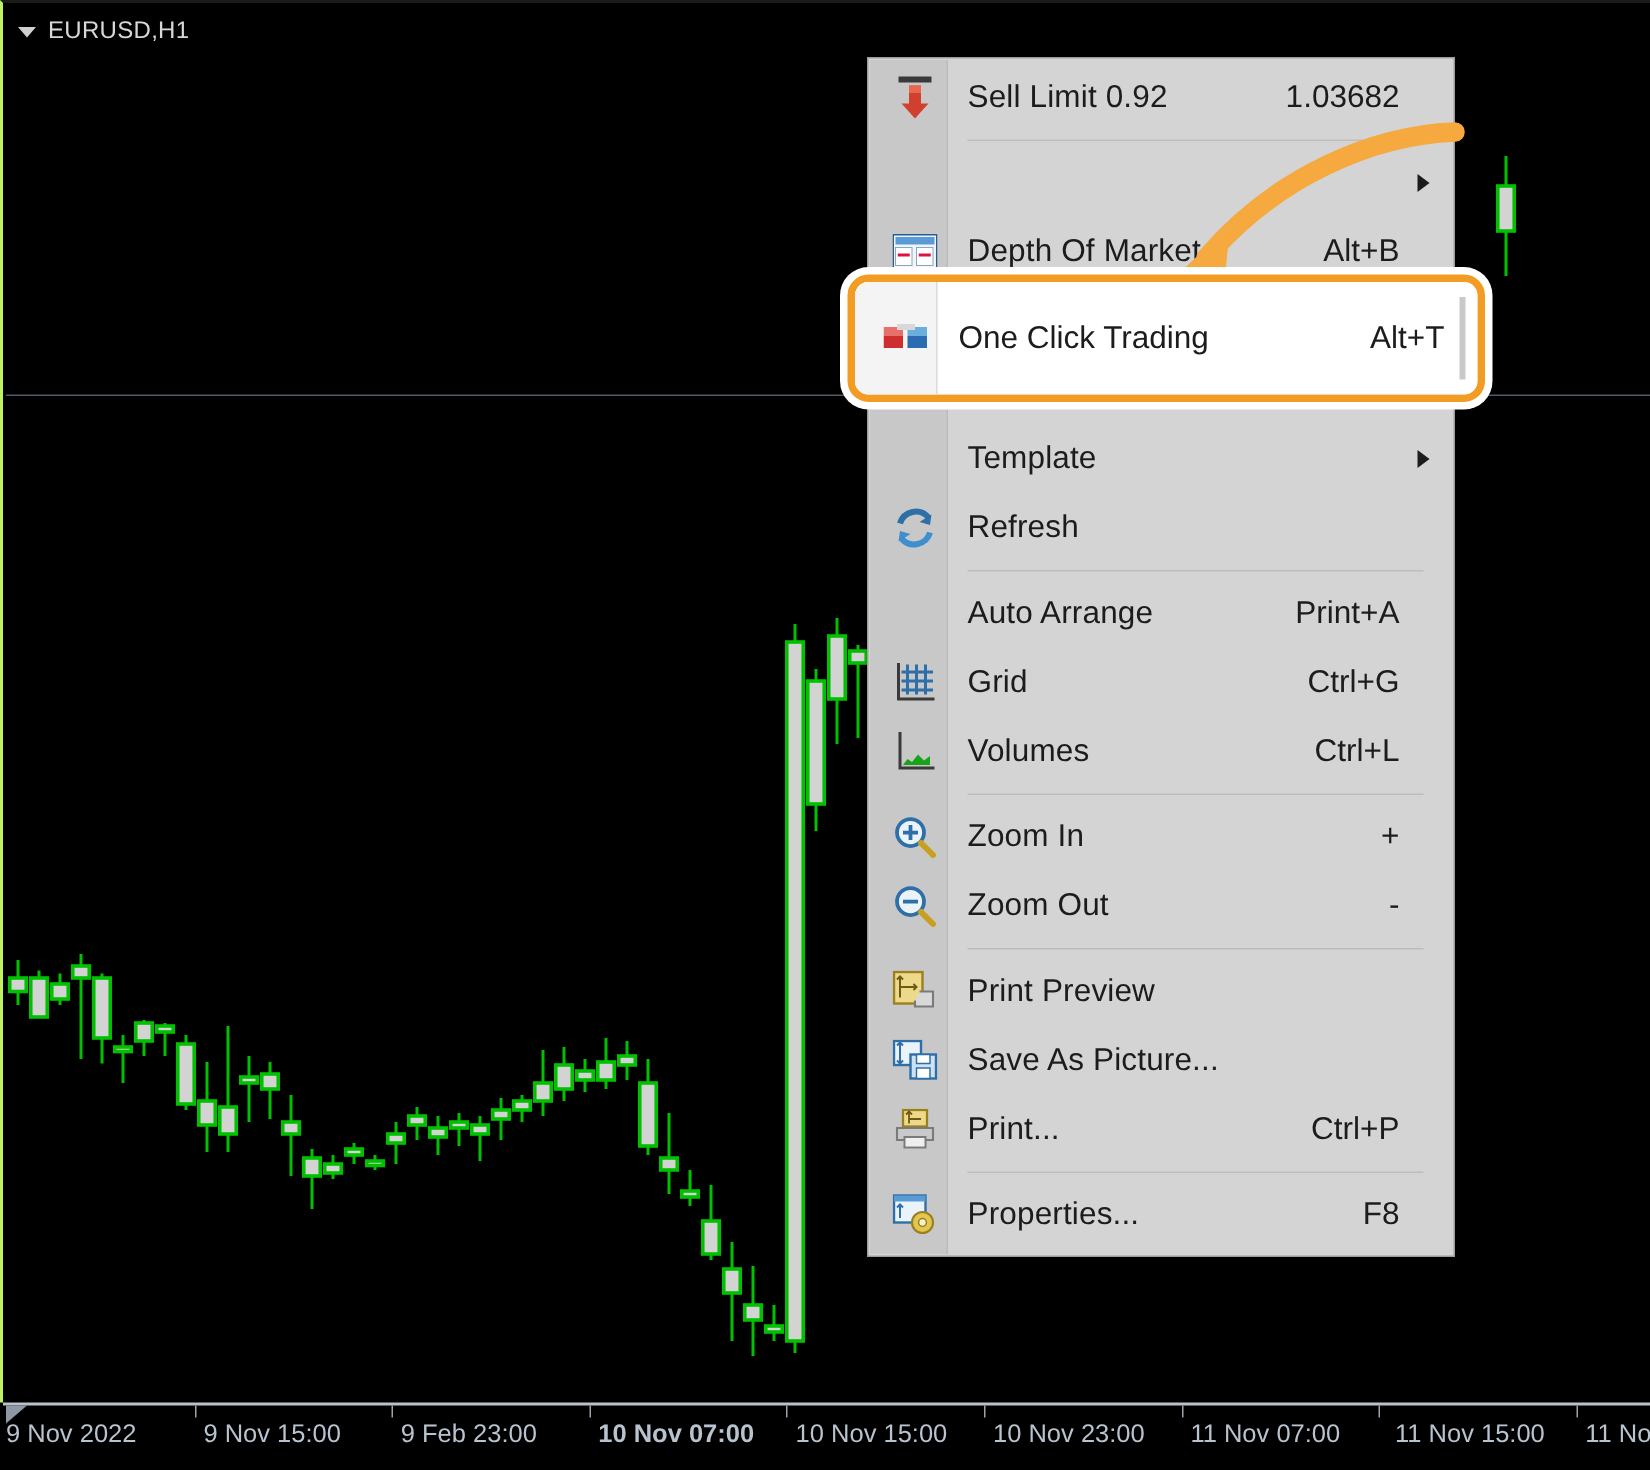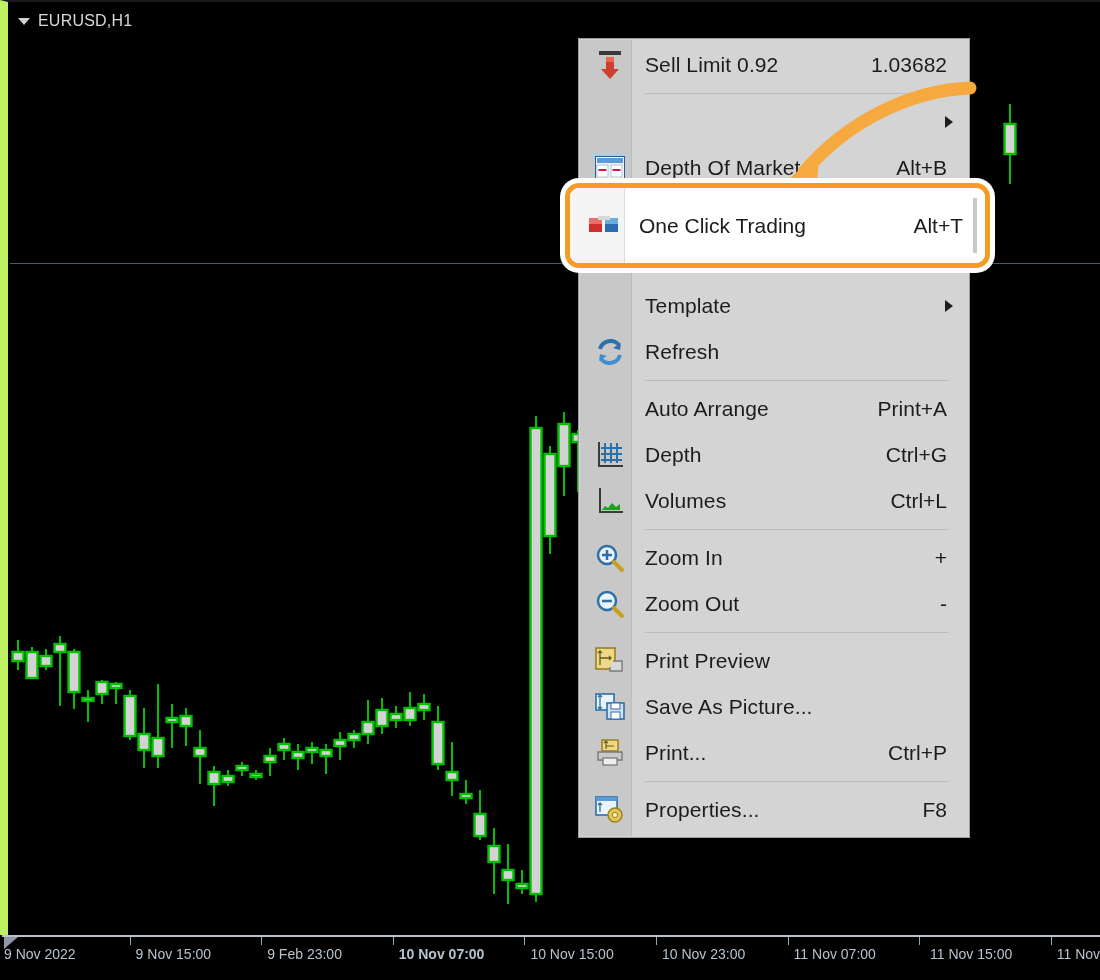--- a/index.html
+++ b/index.html
@@ -8,21 +8,21 @@
     background: #000;
     font-family: "Liberation Sans", sans-serif;
     overflow: hidden;
   }
   #root { position: relative; width: 1100px; height: 980px; background: #000; overflow: hidden; }
 
   
   .chart-frame {
     position: absolute; left: 0; top: 0; width: 1100px; height: 980px;
     background: #000;
-    border-left: 8px solid #bef264;
+    border-left: 2px solid #bef264;
     border-top: 2px solid #1a1a1a;
   }
   .chart-title {
     position: absolute; left: 10px; top: 10px;
     display: flex; align-items: center; gap: 8px;
     color: #d8d8d8; font-size: 16px; letter-spacing: .2px;
     z-index: 6;
   }
   .caret-dn {
     width: 0; height: 0;
@@ -49,21 +49,21 @@
     position: absolute; left: 4px; top: 2px;
     width: 0; height: 0;
     border-left: 14px solid #8d98a4;
     border-bottom: 12px solid transparent;
   }
   .tick {
     position: absolute; top: 2px; width: 1px; height: 8px; background: #9aa4af;
   }
   .tick-label {
     position: absolute; top: 11px;
-    color: #b7c3cf; font-size: 14px; white-space: nowrap;
+    color: #b7c3cf; font-size: 17px; white-space: nowrap;
     font-family: "Liberation Sans", sans-serif;
   }
 
   
   .ctx-menu {
     position: absolute; left: 578px; top: 38px; width: 392px;
     background: #d4d4d4;
     border: 1px solid #9d9d9d;
     box-shadow: 2px 2px 4px rgba(0,0,0,.45);
     z-index: 10; padding: 3px 0 4px 0;
@@ -78,21 +78,21 @@
     position: relative; display: flex; align-items: center;
     height: 46px; padding-left: 10px; z-index: 2;
     color: #1c1c1c; font-size: 21px; white-space: nowrap;
   }
   .mi .ic {
     width: 42px; min-width: 42px; height: 36px;
     display: flex; align-items: center; justify-content: center;
     margin-right: 14px;
   }
   .mi .lbl { flex: 1 1 auto; letter-spacing: .1px; }
-  .mi .sc { color: #1c1c1c; font-size: 21px; margin-left: 14px; padding-right: 22px; }
+  .mi .sc { color: #1c1c1c; font-size: 21px; margin-left: 14px; padding-right: 36px; }
   .mi .arw {
     position: absolute; right: 16px; top: 50%; transform: translateY(-50%);
     width: 0; height: 0;
     border-top: 6px solid transparent;
     border-bottom: 6px solid transparent;
     border-left: 8px solid #1c1c1c;
   }
   .sep {
     position: relative; z-index: 2;
     height: 1px; background: #bdbdbd;
@@ -428,21 +428,21 @@
           <span class="sc">Print+A</span>
         </div>
         <div class="mi">
           <span class="ic">
             <svg class="ico-svg" width="30" height="30" viewBox="0 0 30 30">
               <path d="M4 2 v24 h24" stroke="#3a3a3a" stroke-width="2" fill="none"></path>
               <path d="M10 3 v20 M16 3 v20 M22 3 v20" stroke="#2f6fa8" stroke-width="2"></path>
               <path d="M6 8 h21 M6 14 h21 M6 20 h21" stroke="#2f6fa8" stroke-width="2"></path>
             </svg>
           </span>
-          <span class="lbl">Depth</span>
+          <span class="lbl">Grid</span>
           <span class="sc">Ctrl+G</span>
         </div>
         <div class="mi">
           <span class="ic">
             <svg class="ico-svg" width="30" height="30" viewBox="0 0 30 30">
               <path d="M5 2 v24 h23" stroke="#3a3a3a" stroke-width="2" fill="none"></path>
               <path d="M7 24 l3 -4 l3 2 l4 -5 l4 4 l4 -3 v6 z" fill="#19a319"></path>
             </svg>
           </span>
           <span class="lbl">Volumes</span>

